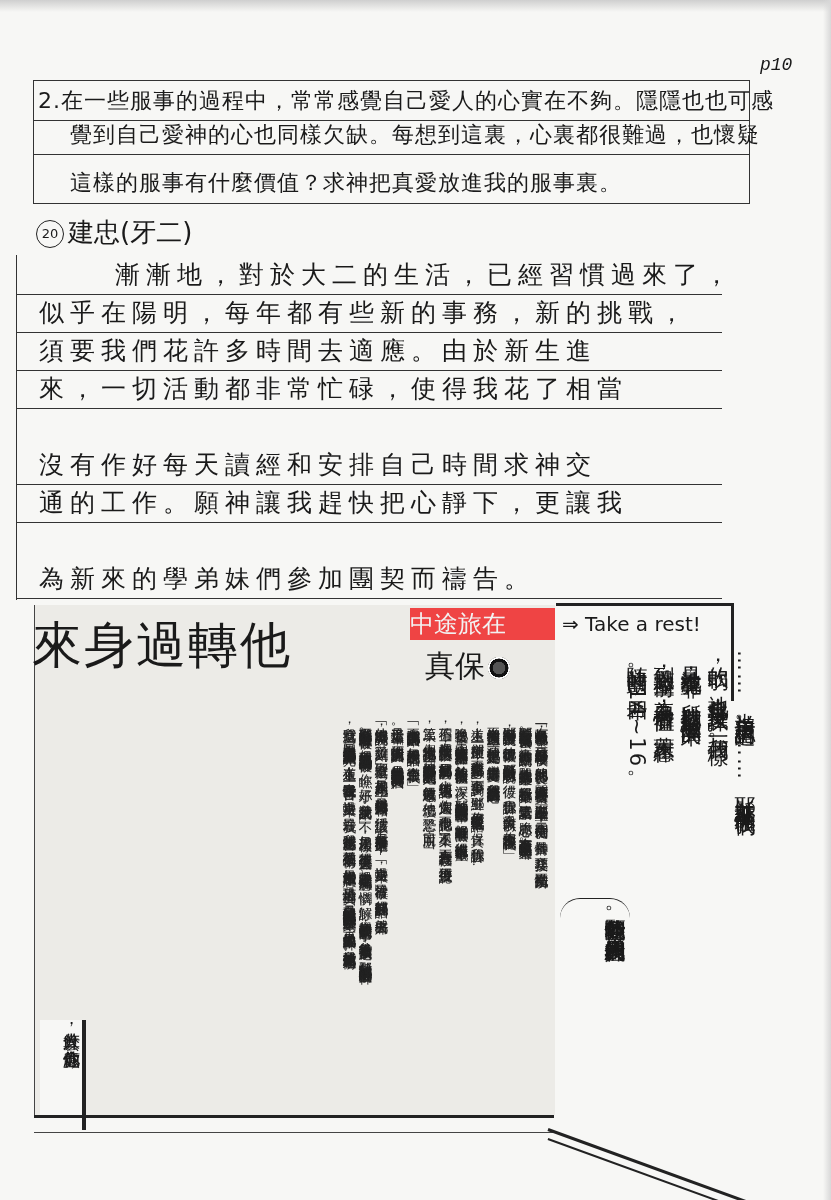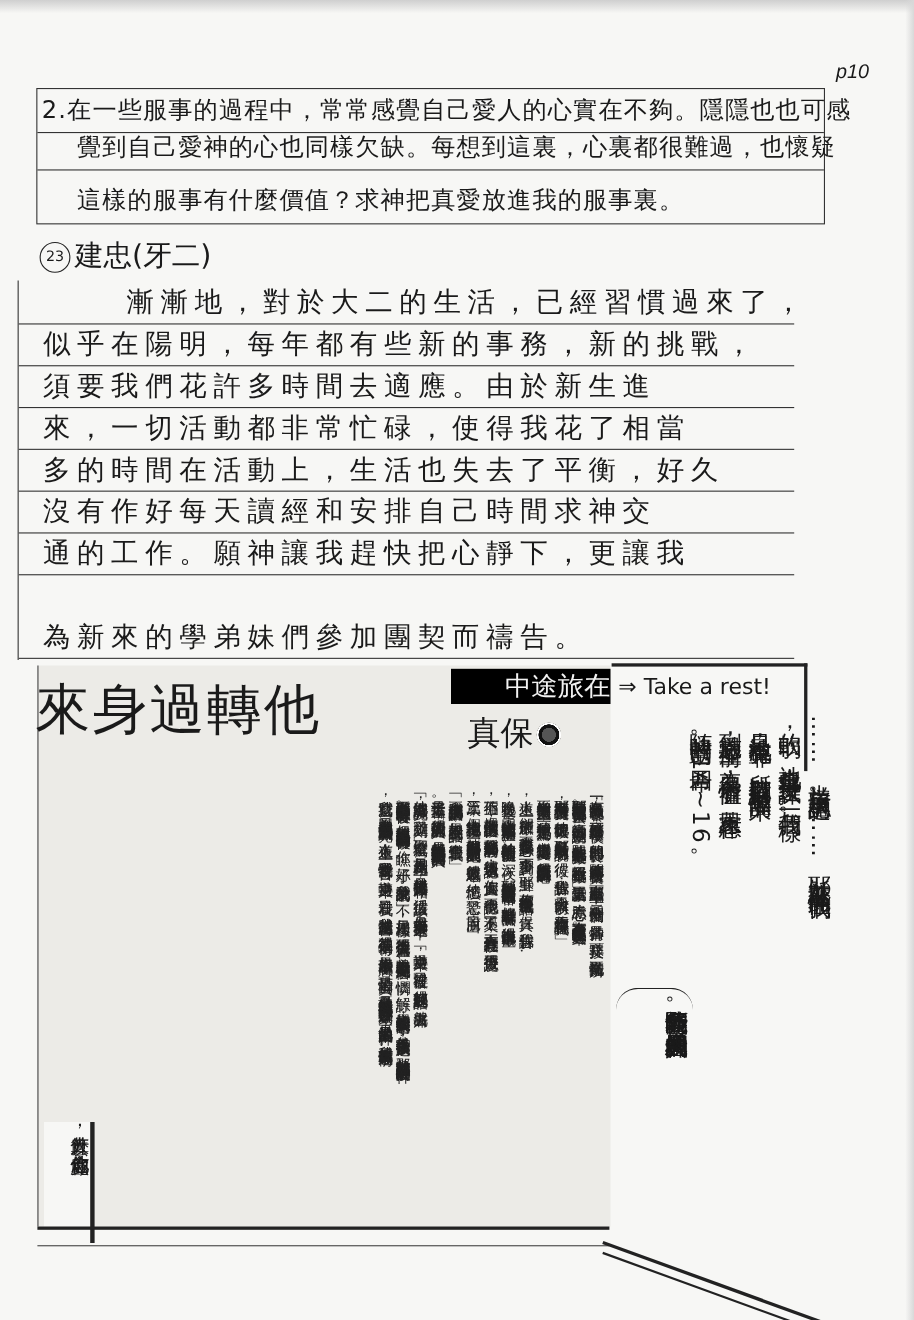--- a/index.html
+++ b/index.html
@@ -8,21 +8,21 @@
     background: #f7f7f5;
     font-family: "DejaVu Serif", serif;
     color: #1a1a1a;
   }
   .page-shade { position: absolute; left: 0; top: 0; width: 831px; height: 12px;
     background: linear-gradient(#cfcfcf, rgba(247,247,245,0)); }
   .right-edge { position: absolute; right: 0; top: 0; width: 8px; height: 1200px;
     background: linear-gradient(90deg, rgba(247,247,245,0), #d8d8d8); }
 
   .page-num { position: absolute; left: 760px; top: 55px; font-size: 18px;
-    font-style: italic; font-family: Liberation Sans, sans-serif; }
+    font-style: italic; font-family: Liberation Mono, monospace; }
 
   
   .box1 { position: absolute; left: 33px; top: 80px; width: 715px; height: 122px;
     border: 1.5px solid #333; border-bottom: 1.5px solid #333; }
   .box1 .line { position: absolute; left: 0; right: 0; height: 40px;
     border-bottom: 1.2px solid #333; box-sizing: border-box;
     font-size: 22px; line-height: 40px; white-space: nowrap;
     font-family: "DejaVu Sans", sans-serif; letter-spacing: 1px; padding-left: 4px; }
   .box1 .line.l2, .box1 .line.l3 { padding-left: 36px; }
   .box1 .l1 { top: 0; } .box1 .l2 { top: 34px; } .box1 .l3 { top: 82px; border-bottom: none; }
@@ -42,21 +42,21 @@
   .jline.first { padding-left: 98px; }
 
   
   .clip { position: absolute; left: 34px; top: 605px; width: 520px; height: 510px;
     border-left: 1.5px solid #444; background: #ecebe7; }
   .clip-bottom { position: absolute; left: 34px; top: 1115px; width: 520px; height: 14px;
     border-top: 3px solid #222; border-bottom: 1.5px solid #444; }
   .headline { position: absolute; left: 32px; top: 612px; font-size: 50px;
     font-family: "DejaVu Serif", serif; letter-spacing: 2px; }
   .column-badge { position: absolute; left: 410px; top: 608px; width: 145px; height: 32px;
-    background: #000000; color: #f2f2f2; font-size: 24px; text-align: right; line-height: 32px;
+    background: #ef4444; color: #f2f2f2; font-size: 24px; text-align: left; line-height: 32px;
     font-family: "DejaVu Sans", sans-serif; }
   .byline { position: absolute; left: 425px; top: 646px; font-size: 30px;
     font-family: "DejaVu Sans", sans-serif; }
   .byline .dot { display: inline-block; width: 22px; height: 22px; border-radius: 50%;
     background: radial-gradient(circle, #555 40%, #111 42%, #111 60%, #fff 62%, #fff 70%, #111 72%);
     vertical-align: middle; margin-left: 3px; }
   .article { position: absolute; left: 40px; top: 690px; width: 510px; height: 420px;
     writing-mode: vertical-rl; font-size: 13.5px; line-height: 16px; letter-spacing: 0.5px;
     color: #222; font-family: "DejaVu Serif", serif; overflow: hidden; }
   .article p { margin: 0; text-indent: 2em; }
@@ -89,29 +89,28 @@
 
 <div class="page-num">p10</div>
 
 <div class="box1">
   <div class="line l1">2.在一些服事的過程中，常常感覺自己愛人的心實在不夠。隱隱也也可感</div>
   <div class="line l2">覺到自己愛神的心也同樣欠缺。每想到這裏，心裏都很難過，也懷疑</div>
   <div class="line l3">這樣的服事有什麼價值？求神把真愛放進我的服事裏。</div>
 </div>
 
 <div class="entry-head">
-  <span class="circ">23</span><span>建忠(牙二)</span>
+  <span class="circ">20</span><span>建忠(牙二)</span>
 </div>
 
 <div class="journal">
   <div class="jline first" style="top:0">漸漸地，對於大二的生活，已經習慣過來了，</div>
   <div class="jline" style="top:38px">似乎在陽明，每年都有些新的事務，新的挑戰，</div>
   <div class="jline" style="top:76px">須要我們花許多時間去適應。由於新生進</div>
   <div class="jline" style="top:114px">來，一切活動都非常忙碌，使得我花了相當</div>
-  <div class="jline" style="top:152px">多的時間在活動上，生活也失去了平衡，好久</div>
   <div class="jline" style="top:190px">沒有作好每天讀經和安排自己時間求神交</div>
   <div class="jline" style="top:228px">通的工作。願神讓我趕快把心靜下，更讓我</div>
   <div class="jline" style="top:304px">為新來的學弟妹們參加團契而禱告。</div>
 </div>
 
 <div class="clip"></div>
 <div class="headline" style="writing-mode:horizontal-tb; direction:rtl; unicode-bidi:bidi-override;">他轉過身來</div>
 <div class="column-badge" style="direction:rtl; unicode-bidi:bidi-override;">在旅途中</div>
 <div class="byline"><span style="direction:rtl; unicode-bidi:bidi-override; display:inline-block;">保真</span><span class="dot"></span></div>
 

